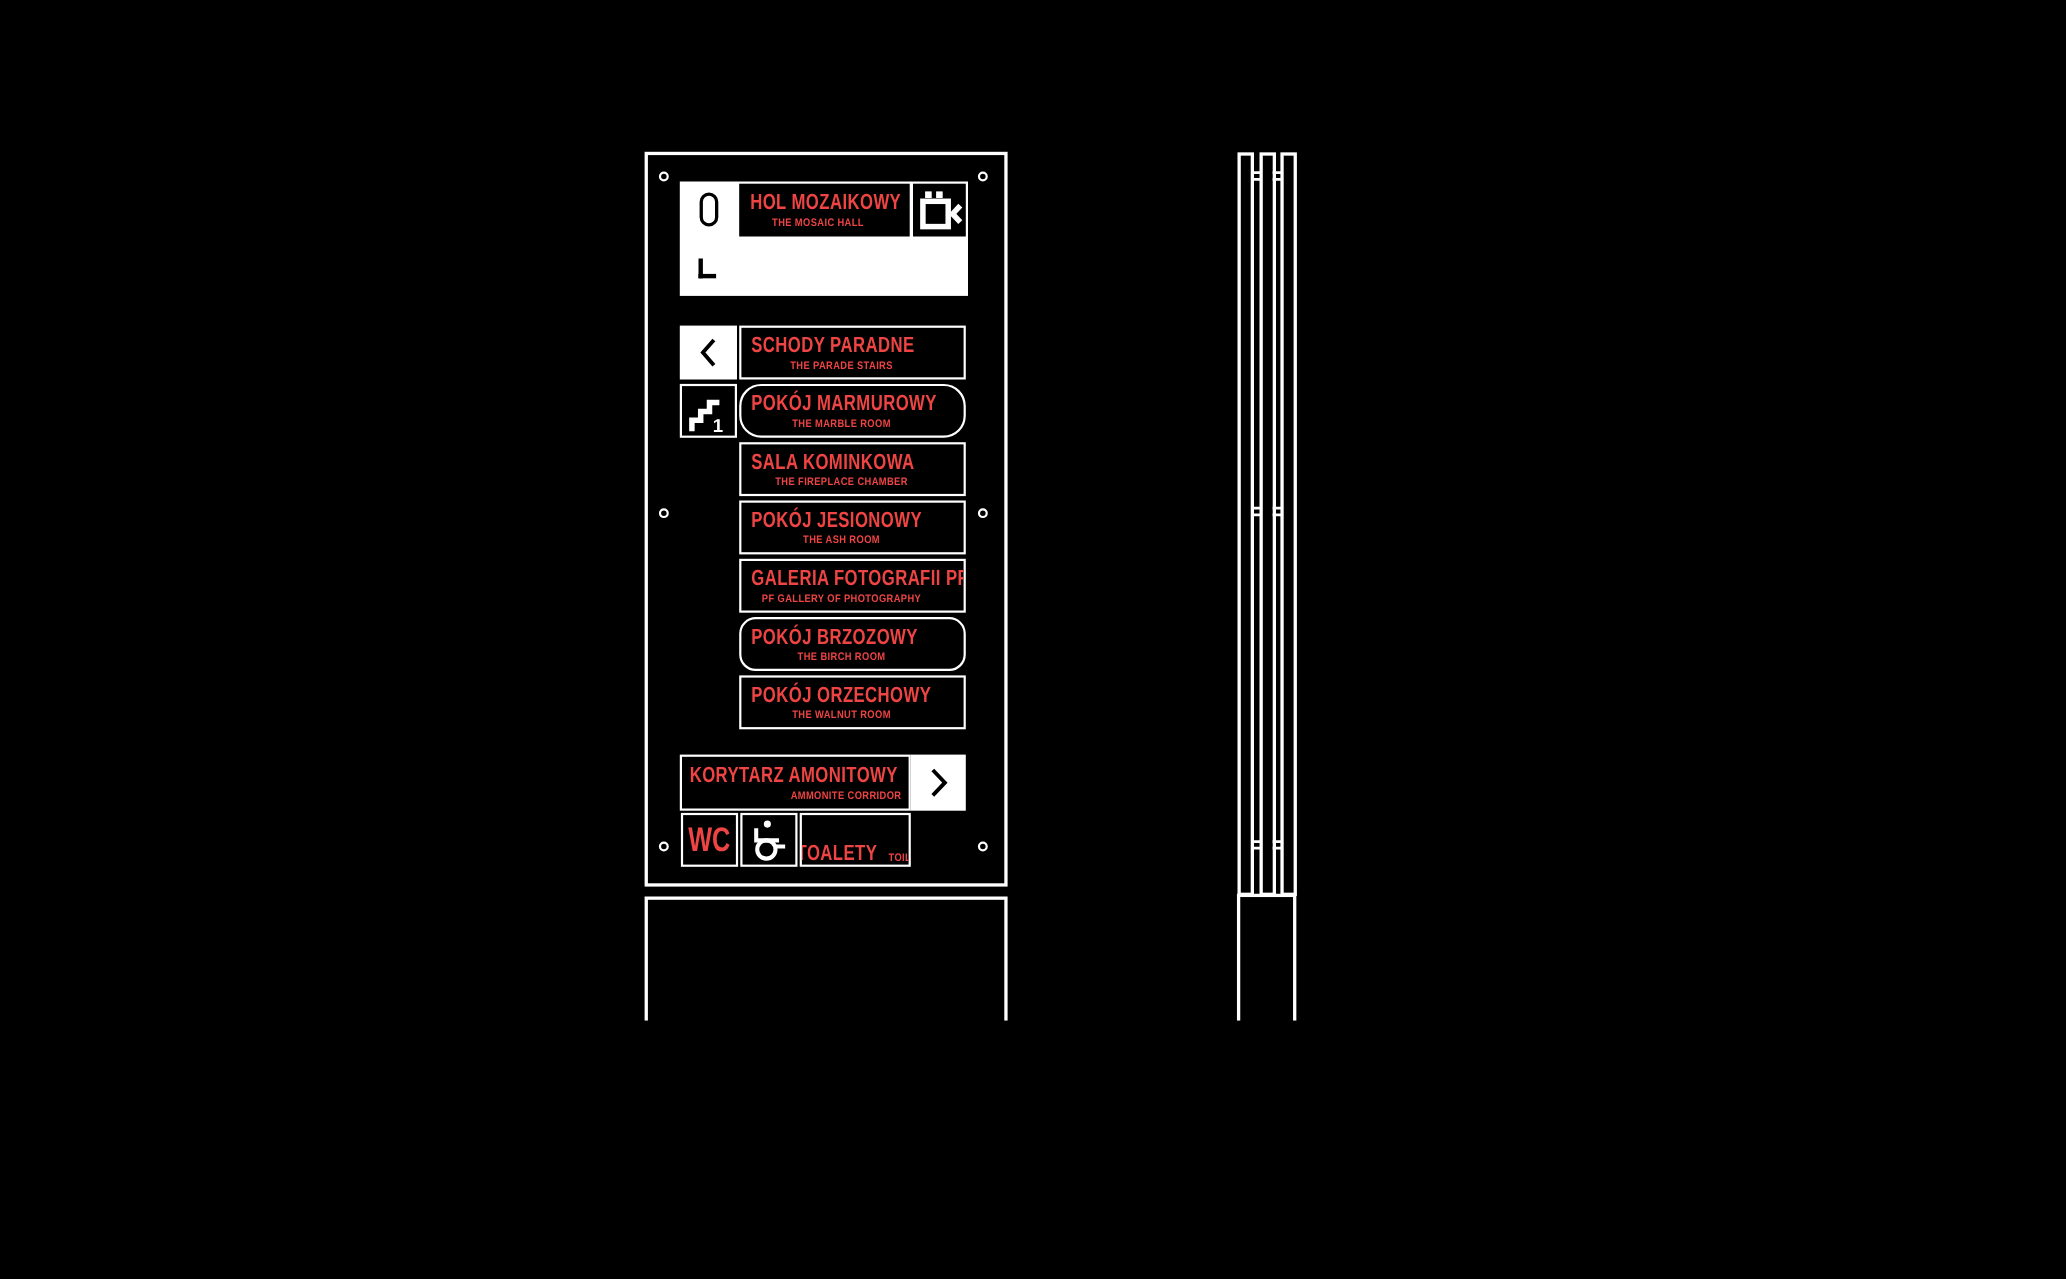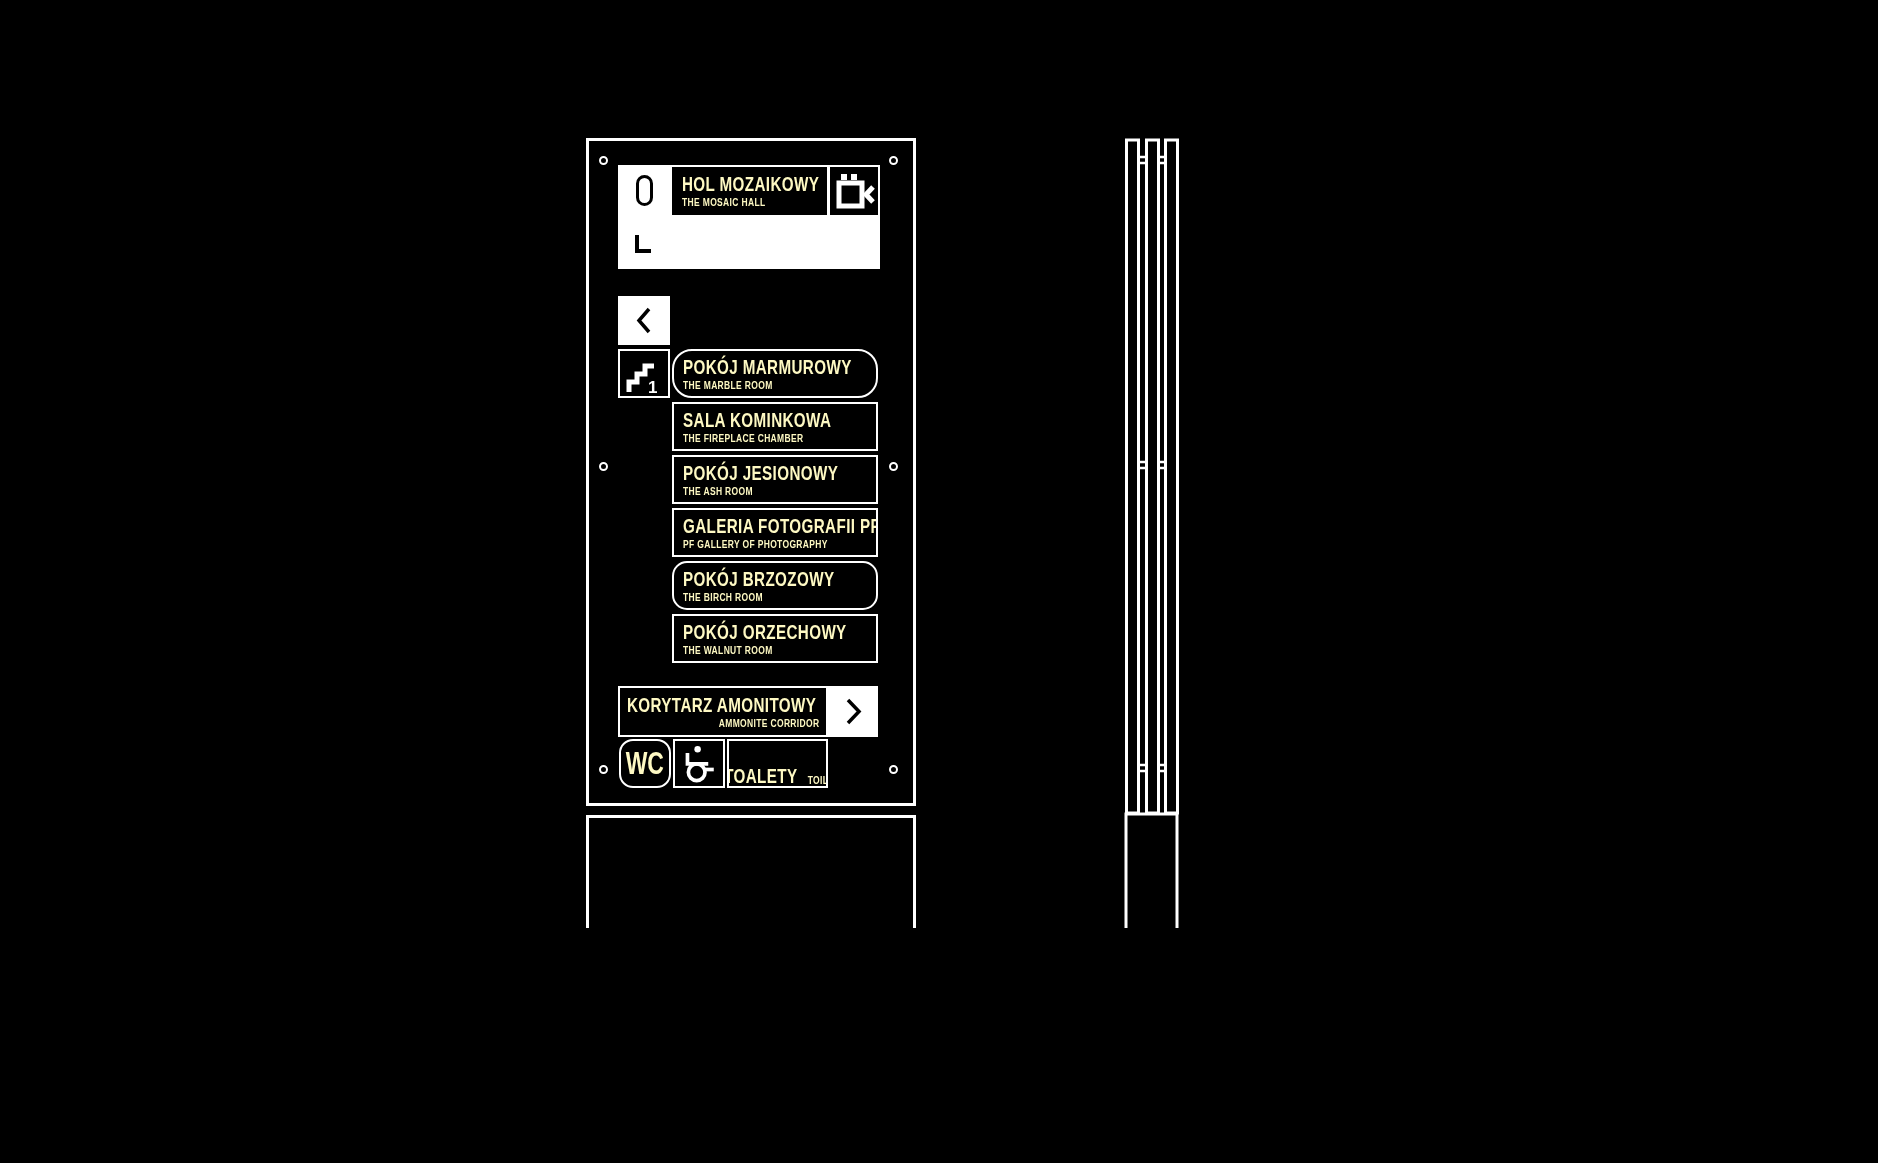--- a/index.html
+++ b/index.html
@@ -4,21 +4,22 @@
 <style>
   * { box-sizing: border-box; margin: 0; padding: 0; }
   html, body { background: #000; }
   .stage {
     position: relative;
     width: 1878px;
     height: 928px;
     background: #000;
     overflow: hidden;
     font-family: "Liberation Sans", sans-serif;
-    color: #fef9c3;
+    color: #ef4444;
+    text-align: center;
   }
 
   
   .panel {
     position: absolute; left: 586px; top: 138px;
     width: 330px; height: 668px;
     border: 3px solid #fff; background: #000;
   }
   .screw {
     position: absolute; width: 9px; height: 9px;
@@ -134,20 +135,24 @@
         <path d="M31 13 L21 24.5 L31 36" fill="none" stroke="#000" stroke-width="3.5"></path>
       </svg>
     </div>
     <div class="cell blackcell" style="left:29px; top:208px; width:52px; height:49px;">
       <svg width="48" height="45" viewBox="0 0 48 45">
         <path d="M9 41 V31 H17 V23 H25 V15 H34" fill="none" stroke="#fff" stroke-width="5"></path>
         <text x="28" y="42" font-size="17" font-weight="bold" fill="#fff" font-family="Liberation Sans, sans-serif">1</text>
       </svg>
     </div>
 
+    <div class="row bordered" style="left:83px; top:155px; width:206px; height:49px;">
+      <span class="title">SCHODY PARADNE</span>
+      <span class="subtitle">THE PARADE STAIRS</span>
+    </div>
     <div class="row bordered" style="left:83px; top:208px; width:206px; height:49px;border-radius:20px;">
       <span class="title">POKÓJ MARMUROWY</span>
       <span class="subtitle">THE MARBLE ROOM</span>
     </div>
     <div class="row bordered" style="left:83px; top:261px; width:206px; height:49px;">
       <span class="title">SALA KOMINKOWA</span>
       <span class="subtitle">THE FIREPLACE CHAMBER</span>
     </div>
     <div class="row bordered" style="left:83px; top:314px; width:206px; height:49px;">
       <span class="title">POKÓJ JESIONOWY</span>
@@ -169,21 +174,21 @@
     <div class="corridor-row">
       <span class="title">KORYTARZ AMONITOWY</span>
       <span class="subtitle">AMMONITE CORRIDOR</span>
     </div>
     <div class="cell whitecell" style="left:239px; top:545px; width:50px; height:51px;">
       <svg width="50" height="51" viewBox="0 0 50 51">
         <path d="M20 14 L31 25.5 L20 37" fill="none" stroke="#000" stroke-width="3.5"></path>
       </svg>
     </div>
 
-    <div class="cell blackcell" style="left:30px; top:598px; width:52px; height:49px;border-radius:14px;">
+    <div class="cell blackcell" style="left:30px; top:598px; width:52px; height:49px;">
       <span class="wc-label">WC</span>
     </div>
     <div class="cell blackcell" style="left:84px; top:598px; width:52px; height:49px;">
       <svg width="52" height="49" viewBox="0 0 52 49">
         <circle cx="24.5" cy="9" r="3.5" fill="#fff"></circle>
         <path d="M13.5 13 V25 H36" fill="none" stroke="#fff" stroke-width="4"></path>
         <circle cx="23.5" cy="34" r="9" fill="none" stroke="#fff" stroke-width="4"></circle>
         <path d="M33 31 H42" fill="none" stroke="#fff" stroke-width="4"></path>
       </svg>
     </div>

